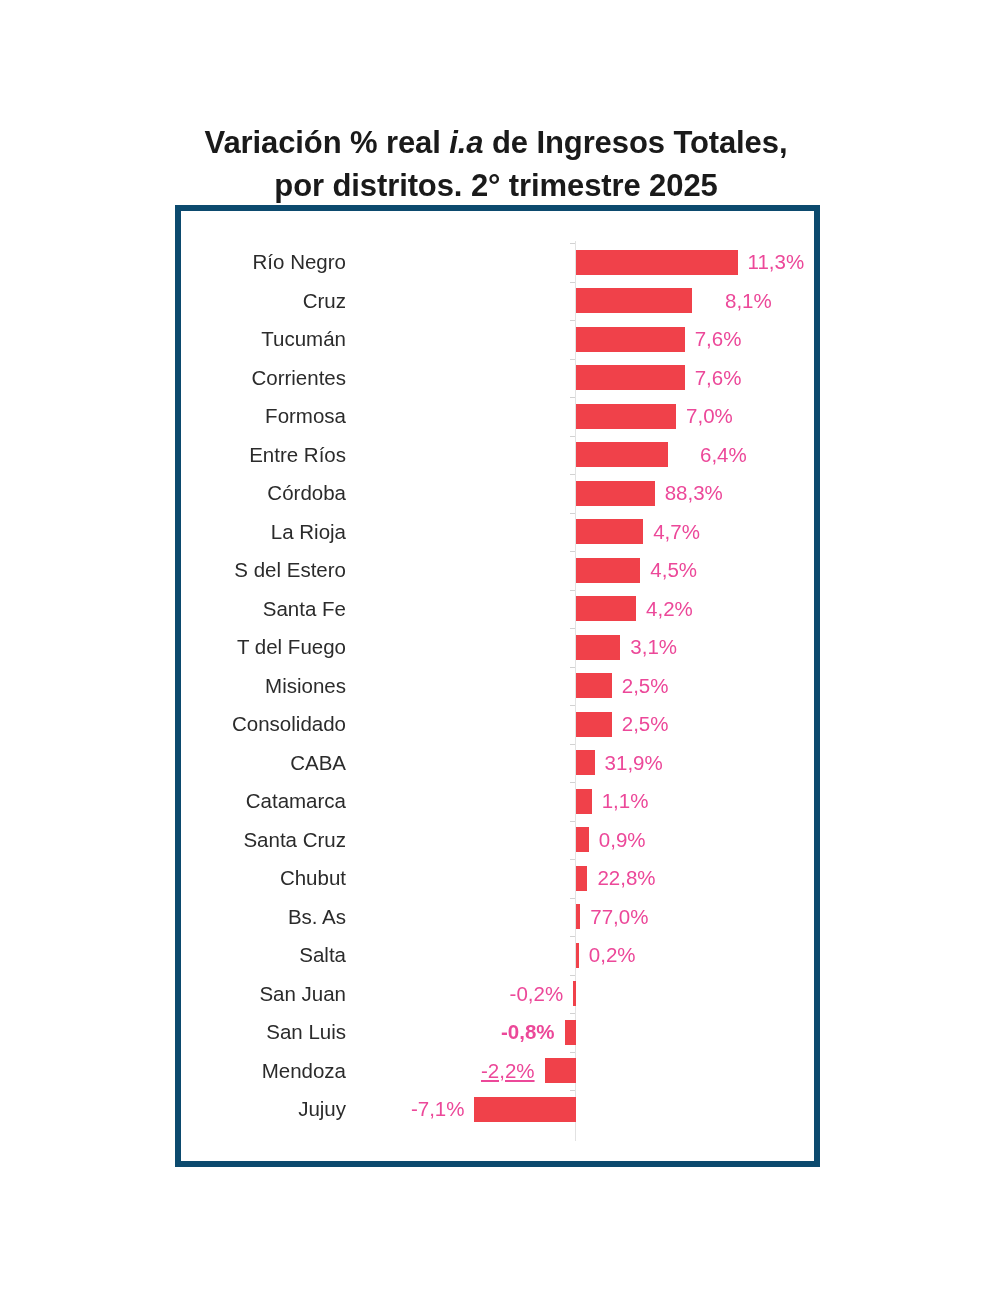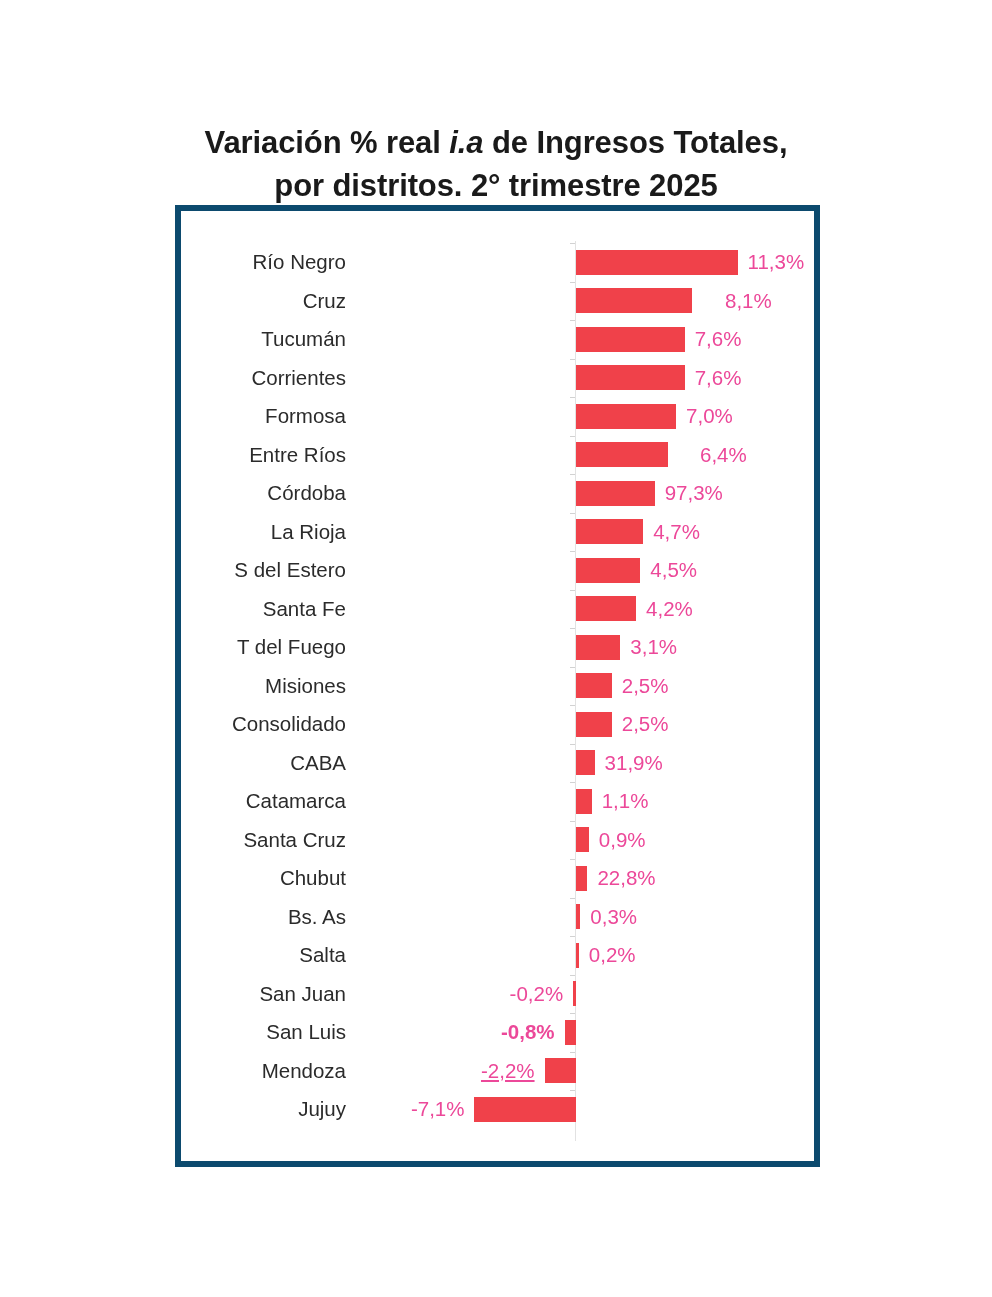--- a/index.html
+++ b/index.html
@@ -166,21 +166,21 @@
           </div>
           <div class="bar" style="left: 395px; width: 91.52px; background: rgb(240, 65, 74);"></div>
           <div class="val" style="left: 487px; margin-left: 32px;">6,4%</div>
         </div>
         <div class="row">
           <div class="row-label">Córdoba</div>
           <div class="tickwrap">
             <div class="tick"></div>
           </div>
           <div class="bar" style="left: 395px; width: 78.65px; background: rgb(240, 65, 74);"></div>
-          <div class="val" style="left: 483.65px;">97,3%</div>
+          <div class="val" style="left: 483.65px;">88,3%</div>
         </div>
         <div class="row">
           <div class="row-label">La Rioja</div>
           <div class="tickwrap">
             <div class="tick"></div>
           </div>
           <div class="bar" style="left: 395px; width: 67.21px; background: rgb(240, 65, 74);"></div>
           <div class="val" style="left: 472.21px;">4,7%</div>
         </div>
         <div class="row">
@@ -254,21 +254,21 @@
           </div>
           <div class="bar" style="left: 395px; width: 11.44px; background: rgb(240, 65, 74);"></div>
           <div class="val" style="left: 416.44px;">22,8%</div>
         </div>
         <div class="row">
           <div class="row-label">Bs. As</div>
           <div class="tickwrap">
             <div class="tick"></div>
           </div>
           <div class="bar" style="left: 395px; width: 4.29px; background: rgb(240, 65, 74);"></div>
-          <div class="val" style="left: 409.29px;">0,3%</div>
+          <div class="val" style="left: 409.29px;">77,0%</div>
         </div>
         <div class="row">
           <div class="row-label">Salta</div>
           <div class="tickwrap">
             <div class="tick"></div>
           </div>
           <div class="bar" style="left: 395px; width: 2.86px; background: rgb(240, 65, 74);"></div>
           <div class="val" style="left: 407.86px;">0,2%</div>
         </div>
         <div class="row">

